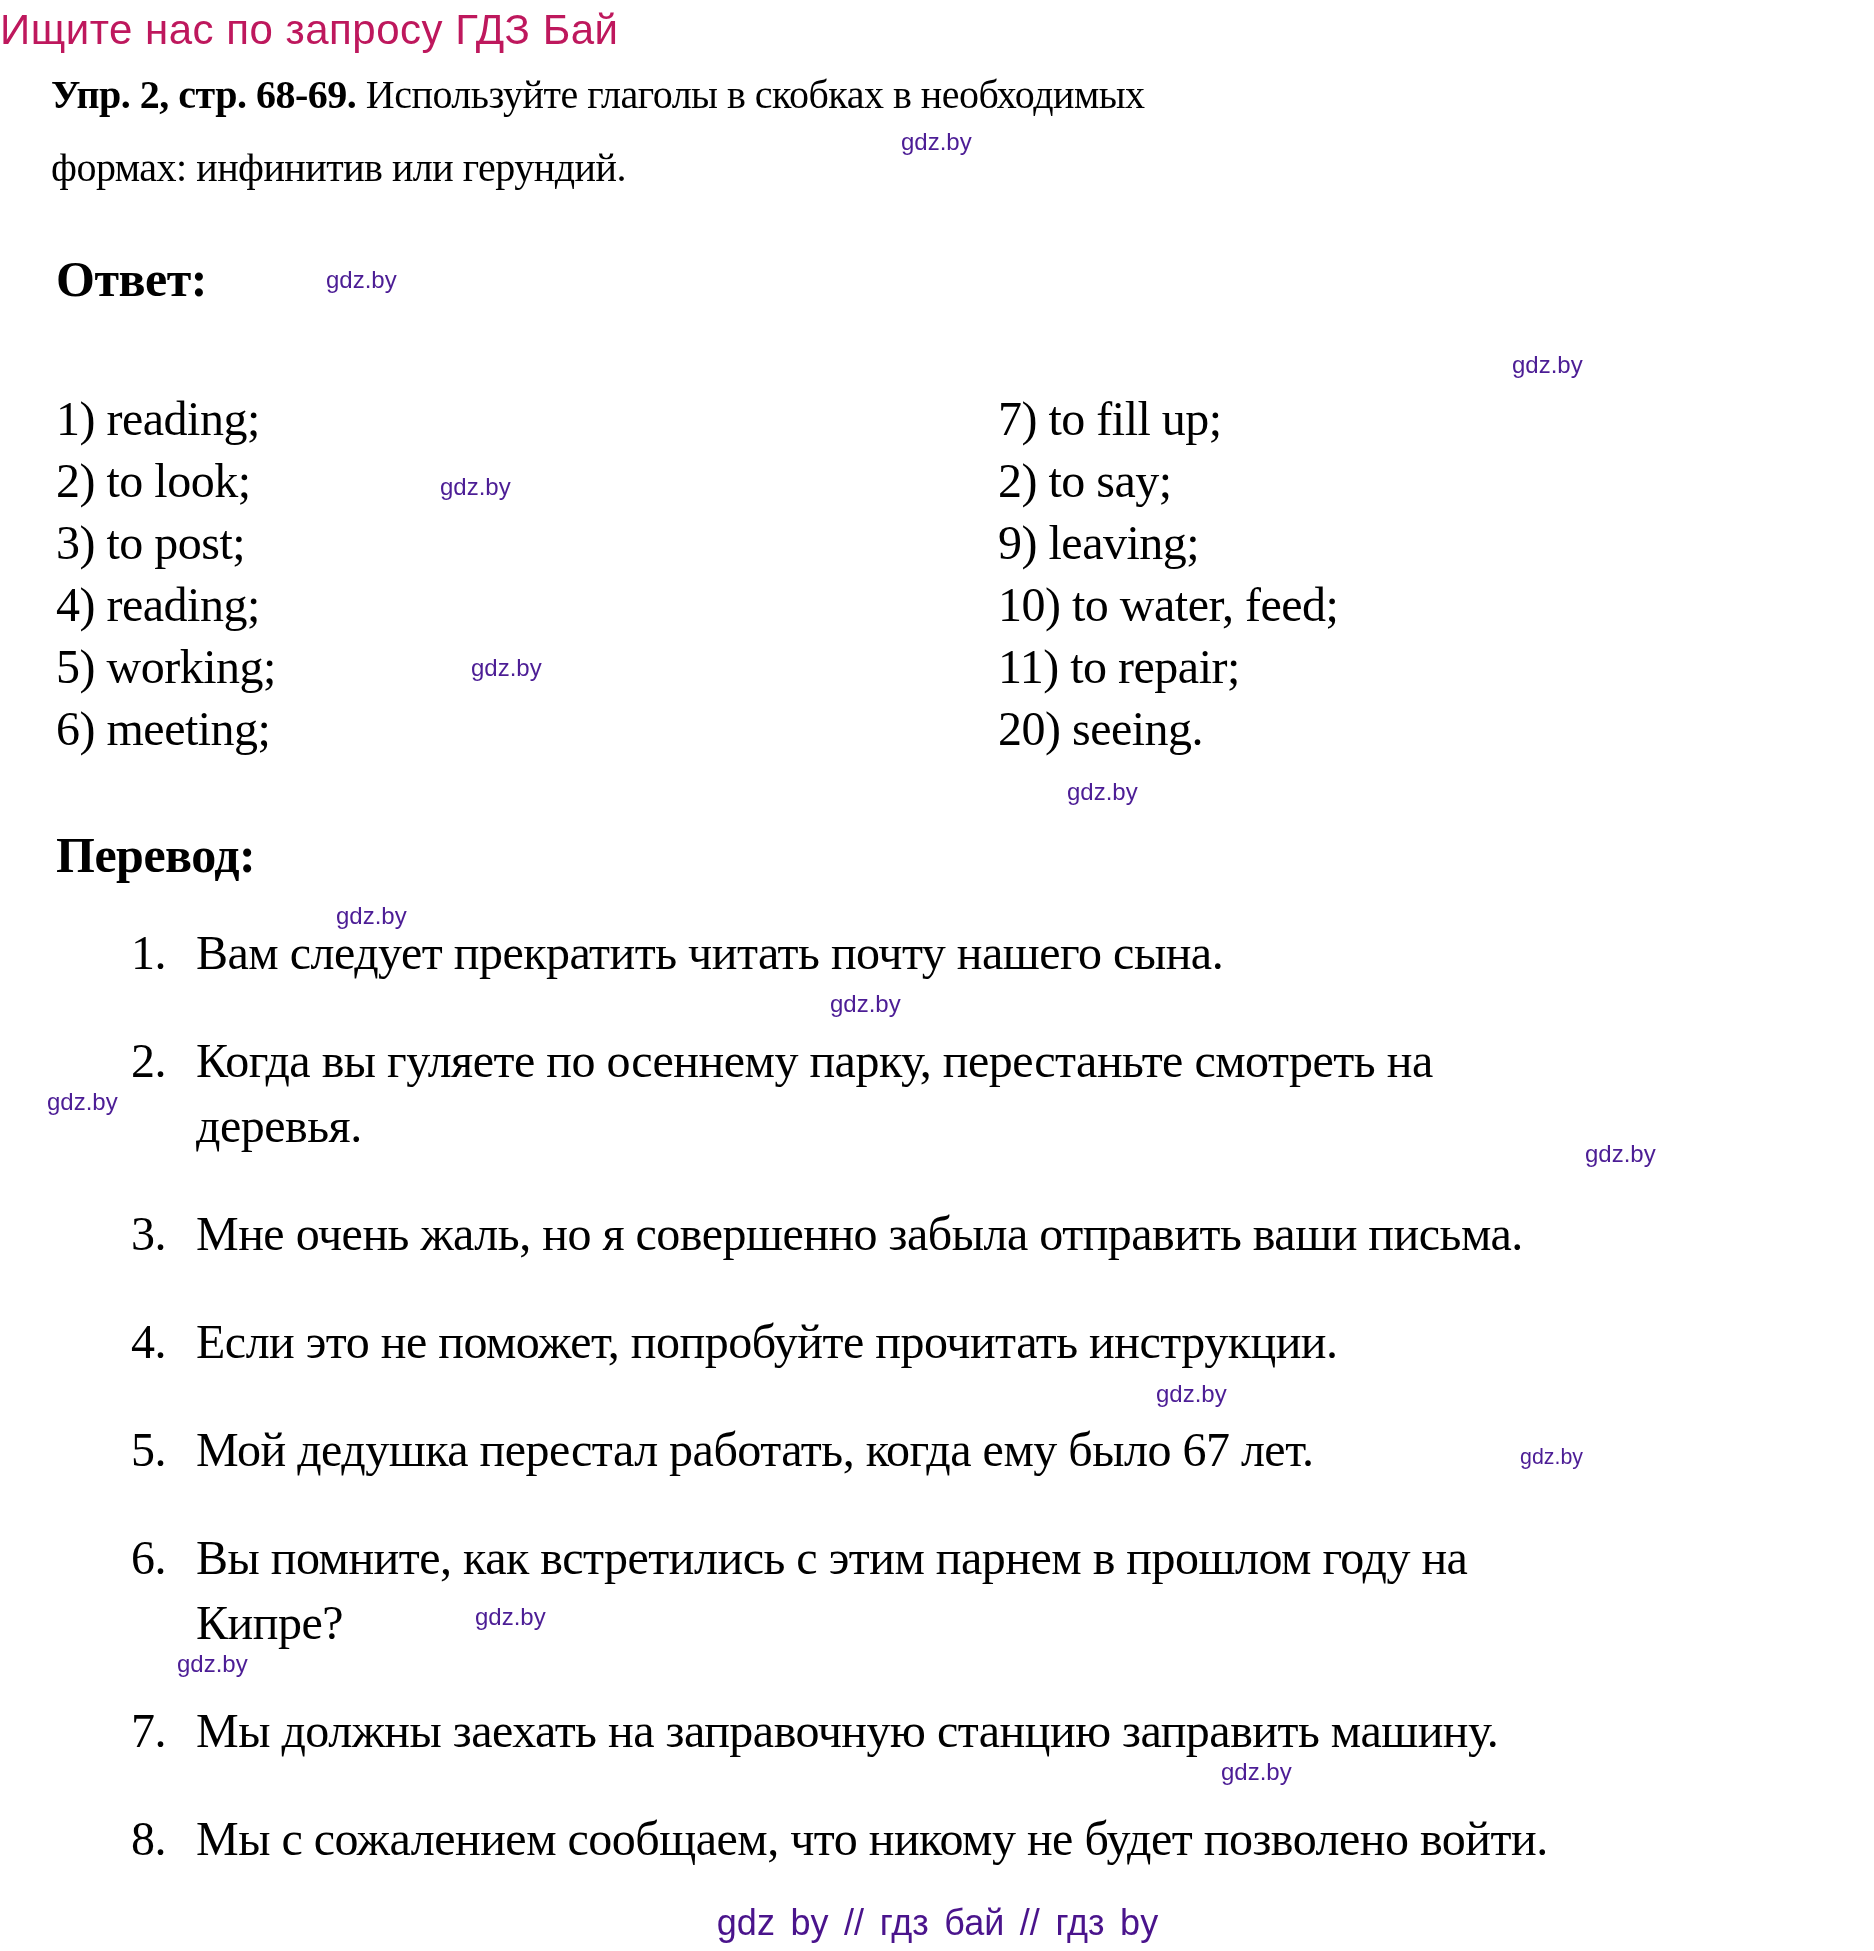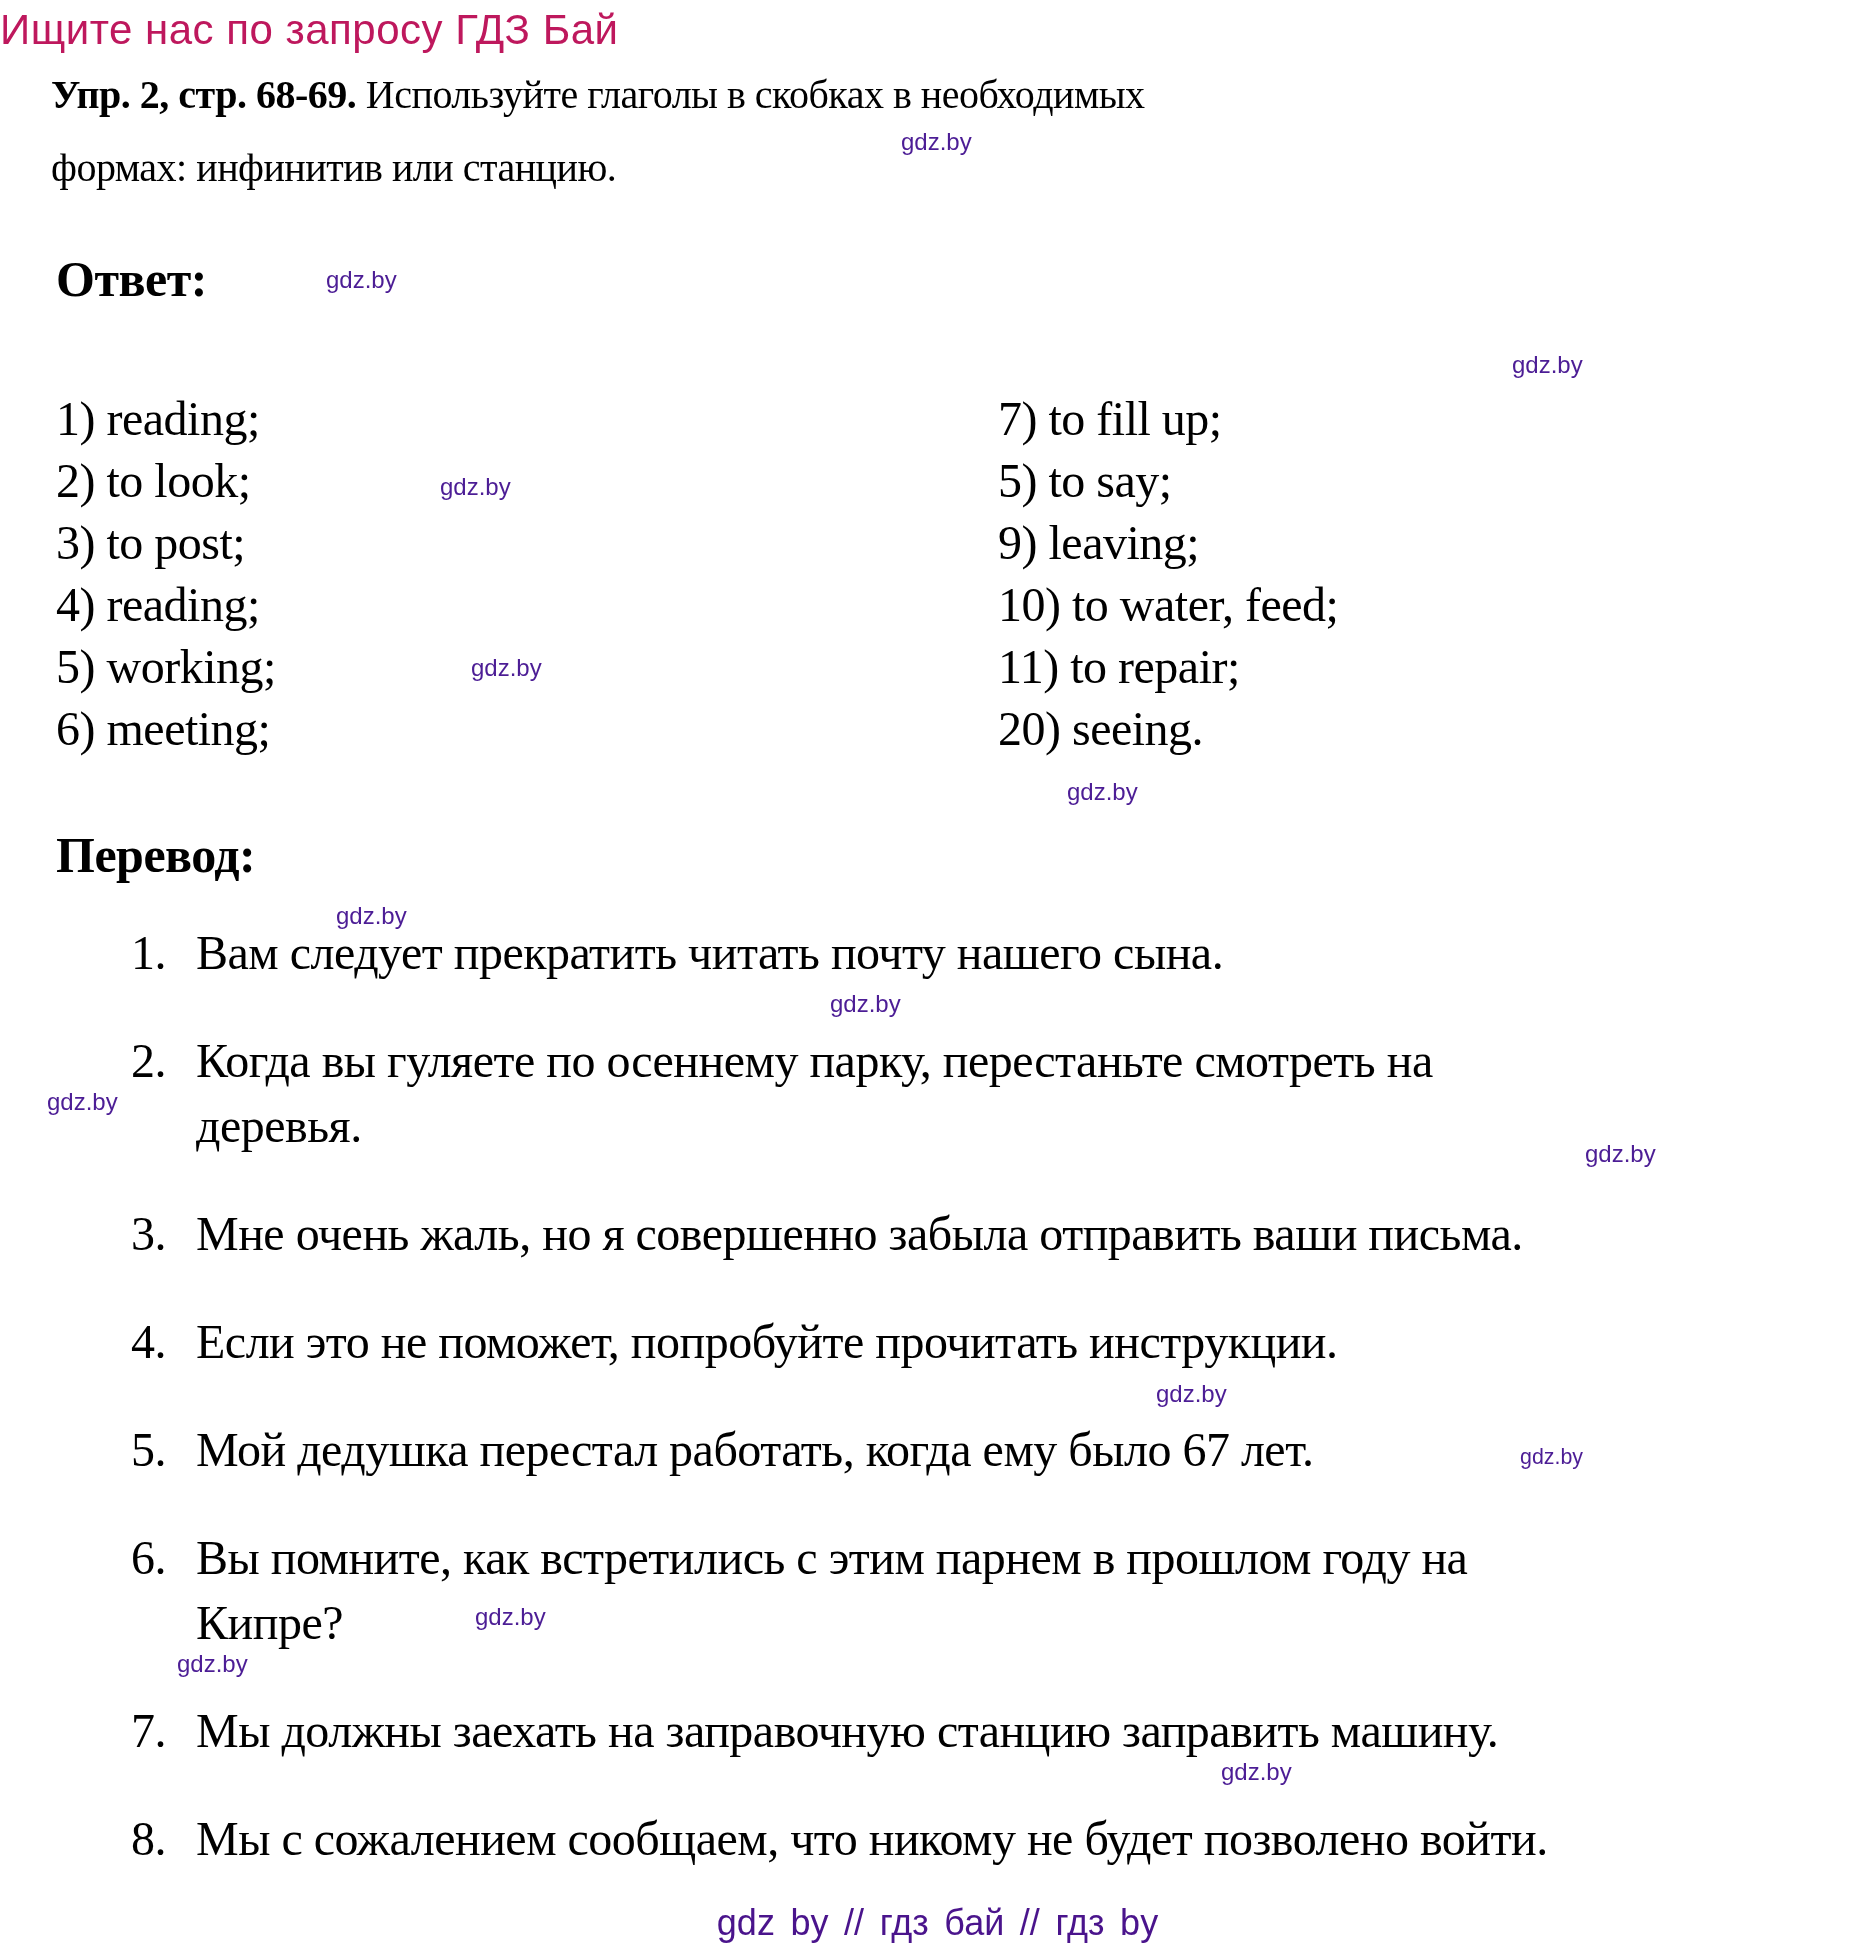--- a/index.html
+++ b/index.html
@@ -111,37 +111,37 @@
 </style>
 </head>
 <body>
 
 <div class="page">
 
   <div class="promo">Ищите нас по запросу ГДЗ Бай</div>
 
   <div class="title">
     <div class="title-line"><span class="bold">Упр. 2, стр. 68-69.</span><span> Используйте глаголы в скобках в необходимых</span></div>
-    <div class="title-line">формах: инфинитив или станцию.</div>
+    <div class="title-line">формах: инфинитив или герундий.</div>
   </div>
 
   <div class="heading answers-heading">Ответ:</div>
 
   <div class="ans-col left">
     <div class="ans-item">1) reading;</div>
     <div class="ans-item">2) to look;</div>
     <div class="ans-item">3) to post;</div>
     <div class="ans-item">4) reading;</div>
     <div class="ans-item">5) working;</div>
     <div class="ans-item">6) meeting;</div>
   </div>
 
   <div class="ans-col right">
     <div class="ans-item">7) to fill up;</div>
-    <div class="ans-item">5) to say;</div>
+    <div class="ans-item">2) to say;</div>
     <div class="ans-item">9) leaving;</div>
     <div class="ans-item">10) to water, feed;</div>
     <div class="ans-item">11) to repair;</div>
     <div class="ans-item">20) seeing.</div>
   </div>
 
   <div class="heading translation-heading">Перевод:</div>
 
   <div class="t-list">
     <div class="t-item">

